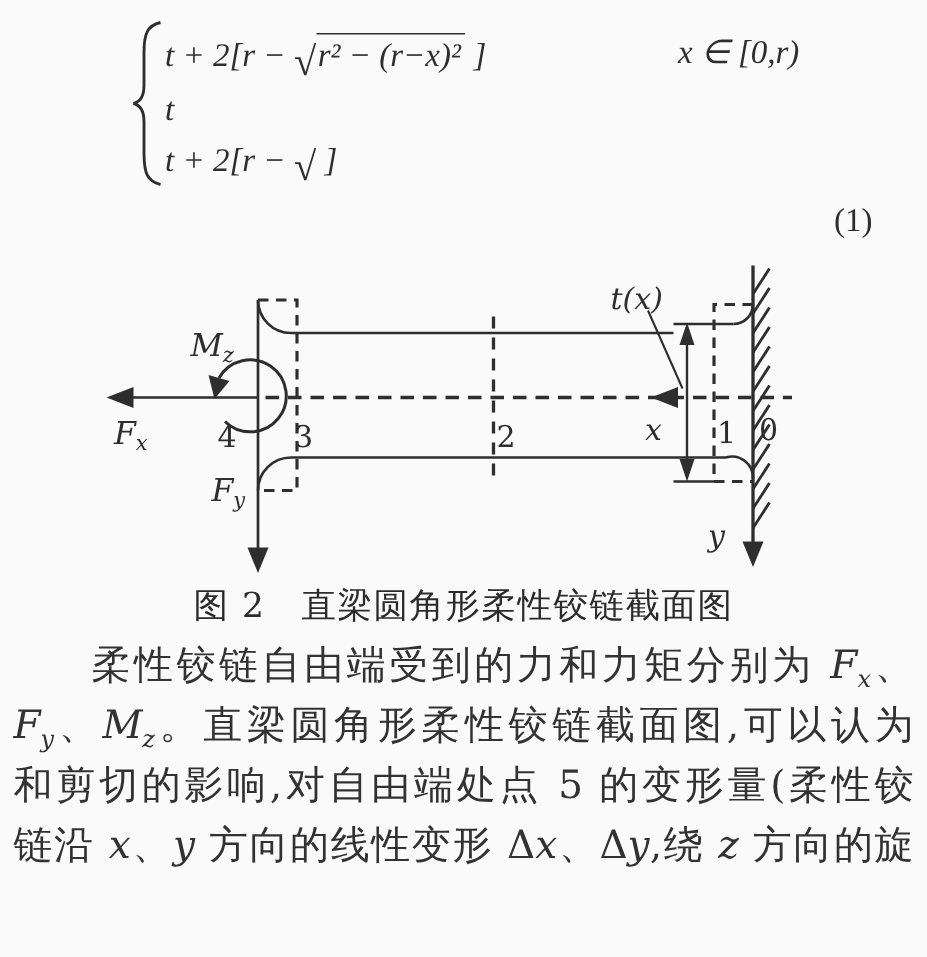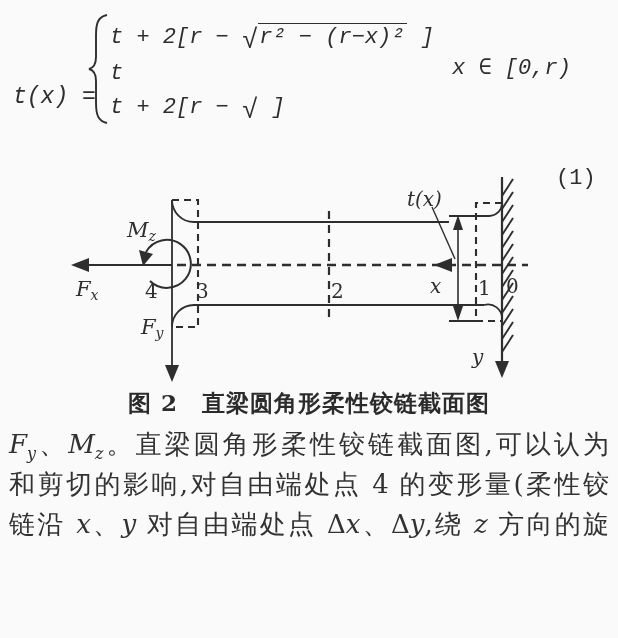--- a/index.html
+++ b/index.html
@@ -1,52 +1,51 @@
 <!DOCTYPE html>
 <html><head>
 <meta charset="utf-8">
 <style>
   html,body{margin:0;padding:0;background:#e8e8e8;}
   .page{position:relative;width:618px;height:638px;background:#fbfafa;overflow:hidden;
         font-family:"DejaVu Serif","Liberation Serif",serif;color:#2e2e2e;}
   
   .eq{position:absolute;left:0;top:0;width:618px;height:172px;}
-  .math{font-family:Liberation Mono, monospace;font-style:italic;font-size:22px;
-        white-space:pre;color:#2e2e2e;margin-top:32px;}
+  .math{font-family:Liberation Serif, serif;font-style:italic;font-size:22px;
+        white-space:pre;color:#2e2e2e;}
   .lhs{position:absolute;left:13px;top:52px;font-size:23px;}
   .brace-svg{position:absolute;left:0;top:0;}
   .eqrow{position:absolute;left:110px;height:32px;display:flex;align-items:flex-end;}
   .r1{top:18px}.r2{top:54px}.r3{top:88px}
   .cond{position:absolute;left:452px;}
   .c1{top:22px}.c2{top:58px}.c3{top:92px}
   .radsign{font-style:normal;font-size:27px;line-height:22px;position:relative;top:2px;}
   .radicand{border-top:1.7px solid #2e2e2e;padding:1px 3px 0 1px;}
   .eqnum{position:absolute;left:556px;top:134px;font-style:normal;}
   
   .fig{position:absolute;left:0;top:172px;}
   .caption{position:absolute;left:0;top:388px;width:618px;text-align:center;
-           font-size:23px;font-weight:bold;letter-spacing:1px;color:#2b2b2b;
+           font-size:23px;font-weight:normal;letter-spacing:1px;color:#2b2b2b;
            font-family:"DejaVu Serif","Liberation Serif",serif;}
   .captag{margin-right:24px;}
   
   .para{position:absolute;left:0;top:424px;width:600px;padding:0 9px;font-size:26px;
         color:#323232;}
   .pline{line-height:40px;text-align:justify;text-align-last:justify;white-space:normal;}
   .indent{text-indent:52px;}
   .mit{font-family:"DejaVu Serif","Liberation Serif",serif;font-style:italic;}
   .para sub{font-size:16px;font-style:italic;line-height:0;}
   svg text{fill:#2e2e2e;}
 </style>
 </head>
 <body>
 
 <div class="page">
 
   <div class="eq">
-    <span class="math lhs">t(x) = </span>
 
     <svg class="brace-svg" width="618" height="172" viewBox="0 0 618 172">
       <path d="M 107 15 C 98 17 96 23 96 35 L 96 57 C 96 65 93 68 89 69 C 93 70 96 73 96 81 L 96 102 C 96 115 98 121 107 123" fill="none" stroke="#2e2e2e" stroke-width="1.9"></path>
     </svg>
 
     <div class="eqrow r1">
       <span class="math">t + 2[r − </span>
         <span class="math radsign">√</span>
         <span class="math radicand">r² − (r−x)²</span>
         <span class="math"> ]</span>
@@ -137,18 +136,19 @@
     <text x="506" y="293" font-size="20">0</text>
     <text x="430" y="293" font-size="20" font-style="italic">x</text>
     <text x="472" y="364" font-size="20" font-style="italic">y</text>
   </svg>
 
   <div class="caption">
     <span class="captag">图 2</span><span>直梁圆角形柔性铰链截面图</span>
   </div>
 
   <div class="para">
+    <div class="pline indent"><span>柔性铰链自由端受到的力和力矩分别为 </span><span class="mit">F</span><sub>x</sub><span>、</span></div>
     <div class="pline"><span class="mit">F</span><sub>y</sub><span>、</span><span class="mit">M</span><sub>z</sub><span>。直梁圆角形柔性铰链截面图,可以认为</span></div>
-    <div class="pline"><span>和剪切的影响,对自由端处点 4 的变形量(柔性铰</span></div>
-    <div class="pline"><span>链沿 </span><span class="mit">x</span><span>、</span><span class="mit">y</span><span> 对自由端处点 Δ</span><span class="mit">x</span><span>、Δ</span><span class="mit">y</span><span>,绕 </span><span class="mit">z</span><span> 方向的旋</span></div>
+    <div class="pline"><span>和剪切的影响,对自由端处点 5 的变形量(柔性铰</span></div>
+    <div class="pline"><span>链沿 </span><span class="mit">x</span><span>、</span><span class="mit">y</span><span> 方向的线性变形 Δ</span><span class="mit">x</span><span>、Δ</span><span class="mit">y</span><span>,绕 </span><span class="mit">z</span><span> 方向的旋</span></div>
   </div>
 
 </div>
 
 </body></html>

